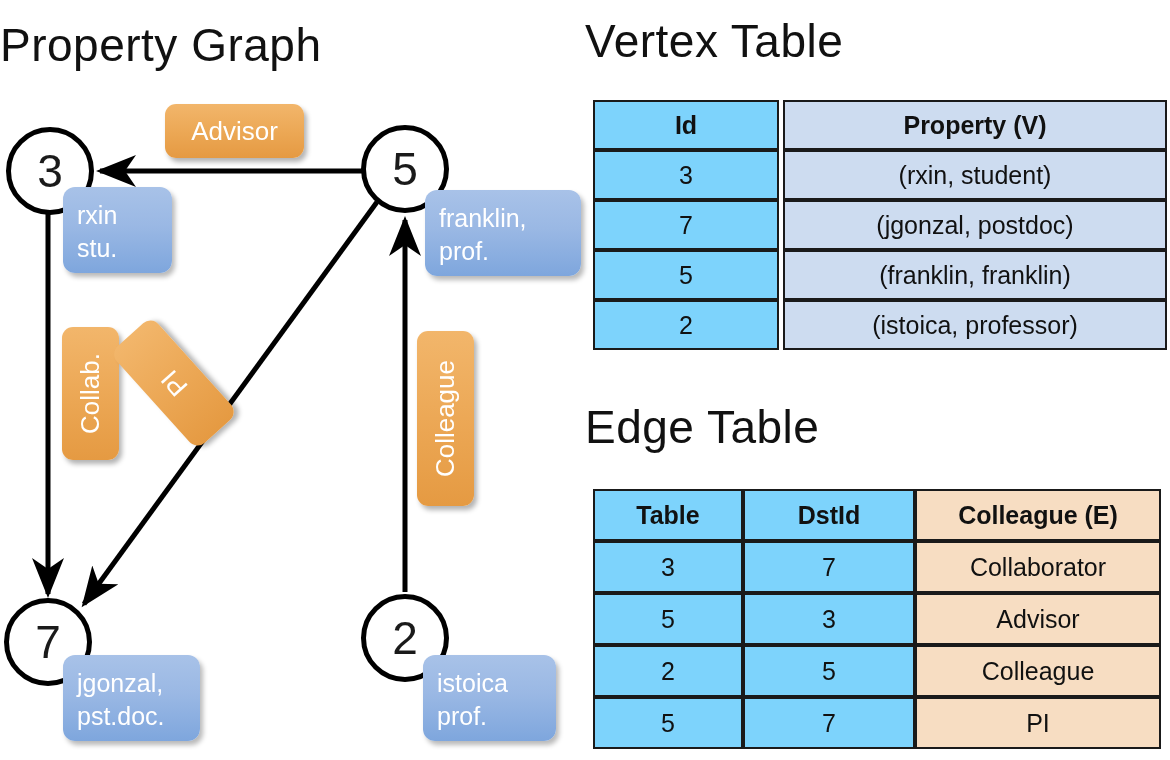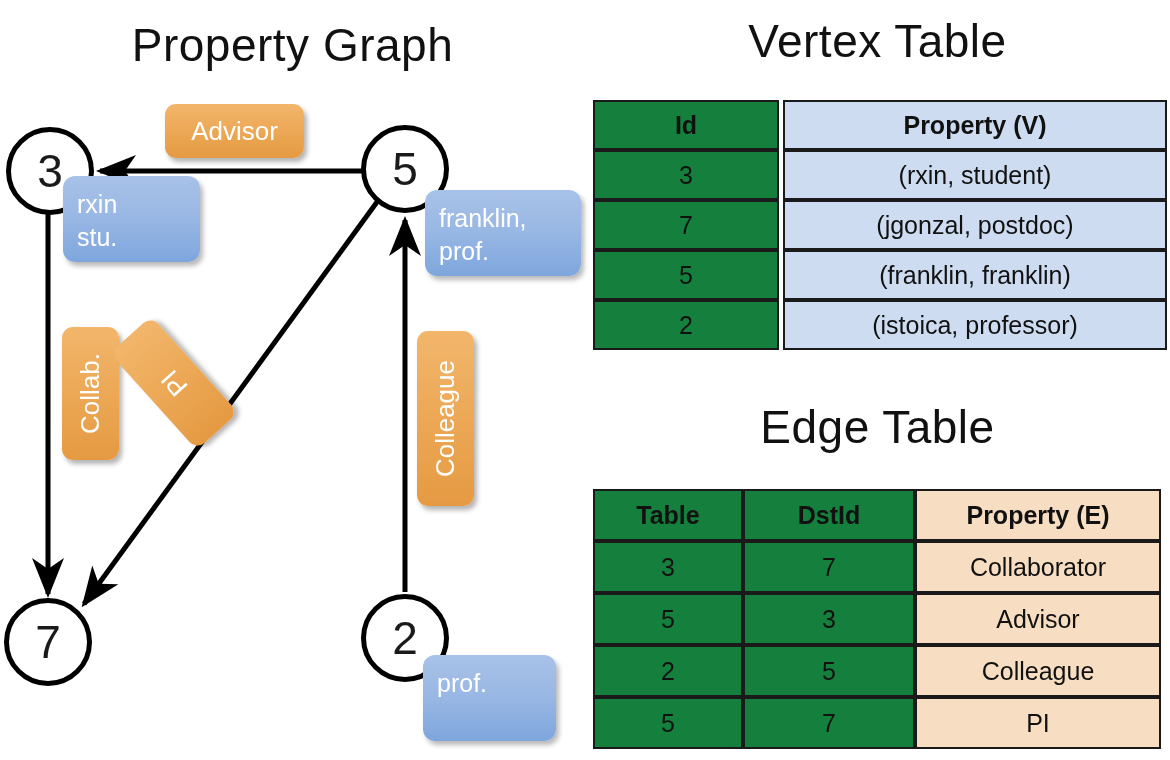--- a/index.html
+++ b/index.html
@@ -19,21 +19,21 @@
 
   
   .section-title {
     position: absolute;
     font-family: "Liberation Sans", sans-serif;
     font-weight: 300;
     font-size: 46px;
     letter-spacing: 0.5px;
     color: #111;
     white-space: nowrap;
-    text-align: center;
+    text-align: left;
   }
   #title-property-graph { left: 0px;   top: 18px;  width: 585px; }
   #title-vertex-table   { left: 585px; top: 14px;  width: 585px; }
   #title-edge-table     { left: 585px; top: 400px; width: 585px; }
 
   
   #graph-panel {
     position: absolute;
     left: 0; top: 0;
     width: 585px; height: 760px;
@@ -72,21 +72,21 @@
     box-shadow: 3px 4px 5px rgba(0,0,0,0.28);
     color: #ffffff;
     font-size: 25px;
     font-weight: 300;
     line-height: 1.32;
     padding: 12px 0 0 14px;
     box-sizing: border-box;
     z-index: 8;
   }
   .prop-box .line { display: block; white-space: nowrap; }
-  #prop-rxin     { left: 63px;  top: 176px; width: 137px; height: 86px; }
+  #prop-rxin     { left: 63px;  top: 187px; width: 109px; height: 86px; }
   #prop-franklin { left: 425px; top: 190px; width: 156px; height: 86px; }
   #prop-jgonzal  { left: 63px;  top: 655px; width: 137px; height: 86px; }
   #prop-istoica  { left: 423px; top: 655px; width: 133px; height: 86px; }
 
   
   .edge-label {
     position: absolute;
     border-radius: 11px;
     background: linear-gradient(to bottom, #f2b66b 0%, #eca856 50%, #e59a42 100%);
     box-shadow: 3px 4px 5px rgba(0,0,0,0.3);
@@ -132,21 +132,21 @@
     border-spacing: 0;
     font-size: 25px;
     font-weight: 300;
   }
   .data-table td, .data-table th {
     border: 2px solid #1a1a1a;
     text-align: center;
     padding: 0;
     font-weight: 300;
     color: #111;
-    background: #15803d;
+    background: #7dd3fc;
     box-sizing: border-box;
   }
   .data-table th { font-weight: bold; font-size: 25px; }
   .gap-col { border: none !important; background: transparent !important; width: 4px; }
 
   #vertex-table { left: 593px; top: 100px; }
   #vertex-table td, #vertex-table th { height: 50px; }
   #vertex-table .col-id   { width: 186px; }
   #vertex-table .col-prop { width: 384px; }
   #vertex-table .col-prop, #vertex-table th.col-prop { background: #cddcf0; margin-left: 36px; }
@@ -199,21 +199,26 @@
   </div>
 
   <div class="prop-box" id="prop-rxin">
     <span class="line">rxin</span>
     <span class="line">stu.</span>
   </div>
   <div class="prop-box" id="prop-franklin">
     <span class="line">franklin,</span>
     <span class="line">prof.</span>
   </div>
+  <div class="prop-box" id="prop-jgonzal">
+    <span class="line">jgonzal,</span>
+    <span class="line">pst.doc.</span>
+  </div>
   <div class="prop-box" id="prop-istoica">
+    <span class="line">istoica</span>
     <span class="line">prof.</span>
   </div>
 
   <div class="edge-label" id="edge-label-advisor">
     <span>Advisor</span>
   </div>
   <div class="edge-label" id="edge-label-collab">
     <span class="vtext">Collab.</span>
   </div>
   <div class="edge-label" id="edge-label-pi">
@@ -254,21 +259,21 @@
       <td class="col-prop">(istoica, professor)</td>
     </tr>
   </tbody>
 </table>
 
 <table class="data-table" id="edge-table">
   <thead>
     <tr>
       <th class="col-src">Table</th>
       <th class="col-dst">DstId</th>
-      <th class="col-prop">Property (E)</th>
+      <th class="col-prop">Colleague (E)</th>
     </tr>
   </thead>
   <tbody>
     <tr>
       <td class="col-src">3</td>
       <td class="col-dst">7</td>
       <td class="col-prop">Collaborator</td>
     </tr>
     <tr>
       <td class="col-src">5</td>

